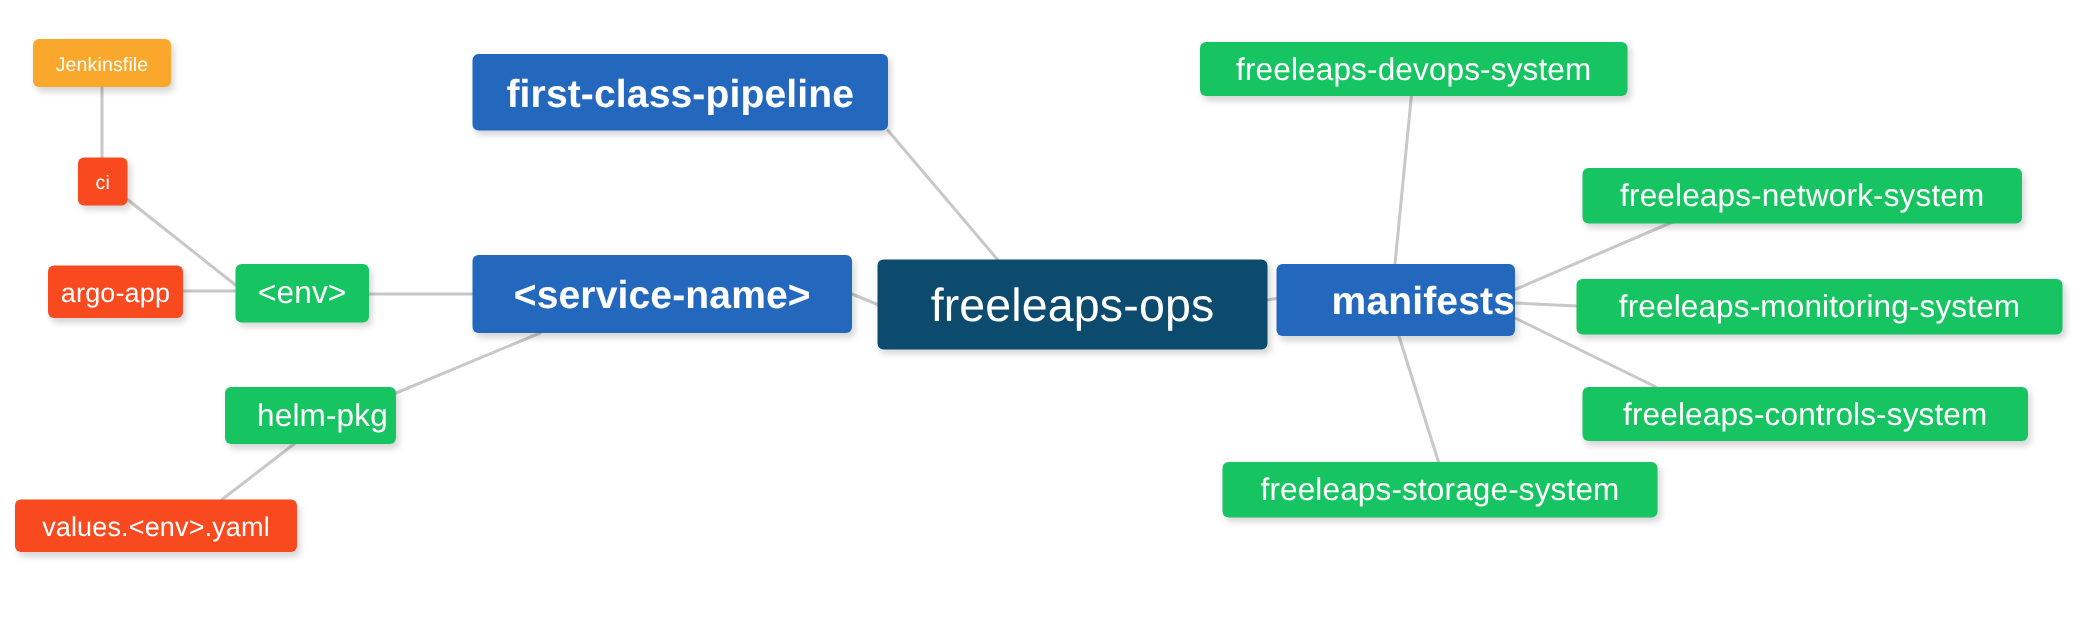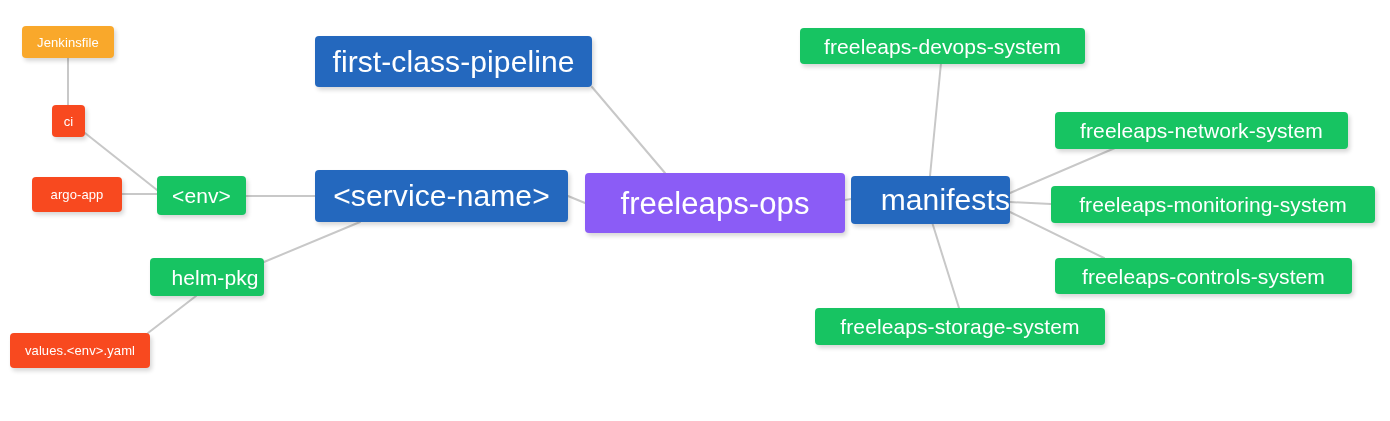--- a/index.html
+++ b/index.html
@@ -35,30 +35,30 @@
     box-sizing: border-box;
     border-radius: 4px;
     color: #ffffff;
     white-space: nowrap;
     line-height: 1;
     letter-spacing: 0.1px;
     box-shadow: 2px 3px 4px rgba(0,0,0,0.16);
     cursor: pointer;
     user-select: none;
   }
-  .node-root   { background: #8b5cf6; }
+  .node-root   { background: #0c4a6e; }
   .node-blue   { background: #2468BE; }
   .node-green  { background: #17C462; }
   .node-orange { background: #F9A82B; }
   .node-red    { background: #F8491F; }
 
   .size-root   { font-size: 31px; }
-  .size-l1     { font-size: 30px; }
+  .size-l1     { font-size: 26px; font-weight: bold; }
   .size-l2     { font-size: 21px; }
-  .size-l3     { font-size: 13px; }
+  .size-l3     { font-size: 18px; }
   .size-l4     { font-size: 13px; }
 </style>
 </head>
 <body>
 
 <div id="mindmap-canvas">
 
   <svg id="edge-layer" width="1390" height="421" viewBox="0 0 1390 421" xmlns="http://www.w3.org/2000/svg">
     <g fill="none" stroke="#c8c8c8" stroke-width="2" stroke-linecap="round">
       <path d="M585,203 L568,196"></path>
@@ -91,21 +91,21 @@
   </div>
 
   <div class="node node-green size-l2" style="left:157px; top:176px; width:89px; height:39px;">
     <span>&lt;env&gt;</span>
   </div>
 
   <div class="node node-green size-l2" style="left:150px; top:258px; width:114px; height:38px;padding-left:16px;">
     <span>helm-pkg</span>
   </div>
 
-  <div class="node node-red size-l3" style="left:10px; top:333px; width:140px; height:35px;">
+  <div class="node node-red size-l3" style="left:10px; top:333px; width:188px; height:35px;">
     <span>values.&lt;env&gt;.yaml</span>
   </div>
 
   <div class="node node-blue size-l1" style="left:315px; top:36px; width:277px; height:51px;">
     <span>first-class-pipeline</span>
   </div>
 
   <div class="node node-blue size-l1" style="left:315px; top:170px; width:253px; height:52px;">
     <span>&lt;service-name&gt;</span>
   </div>

